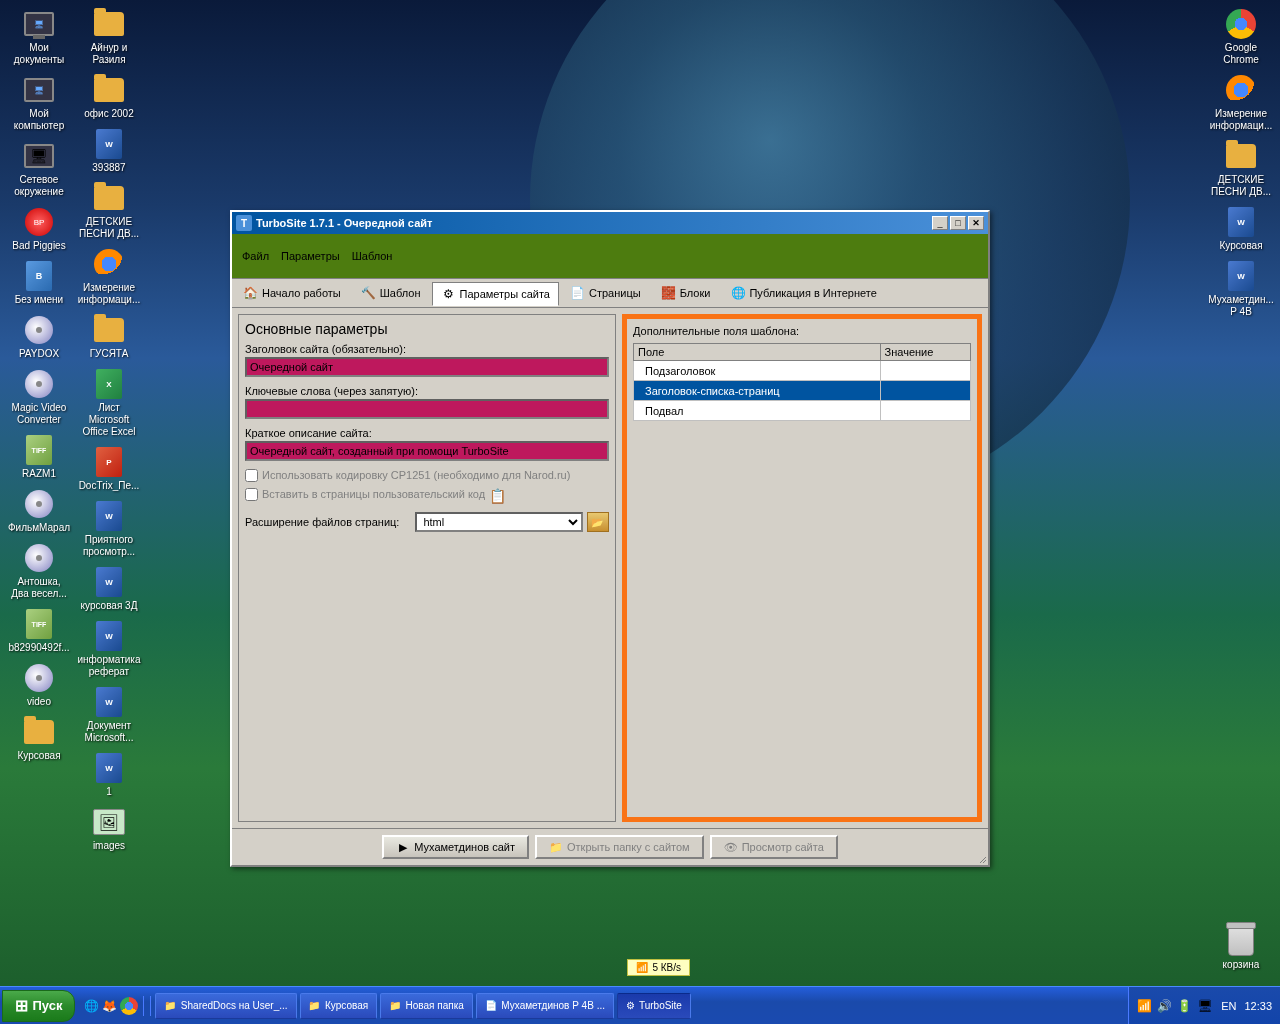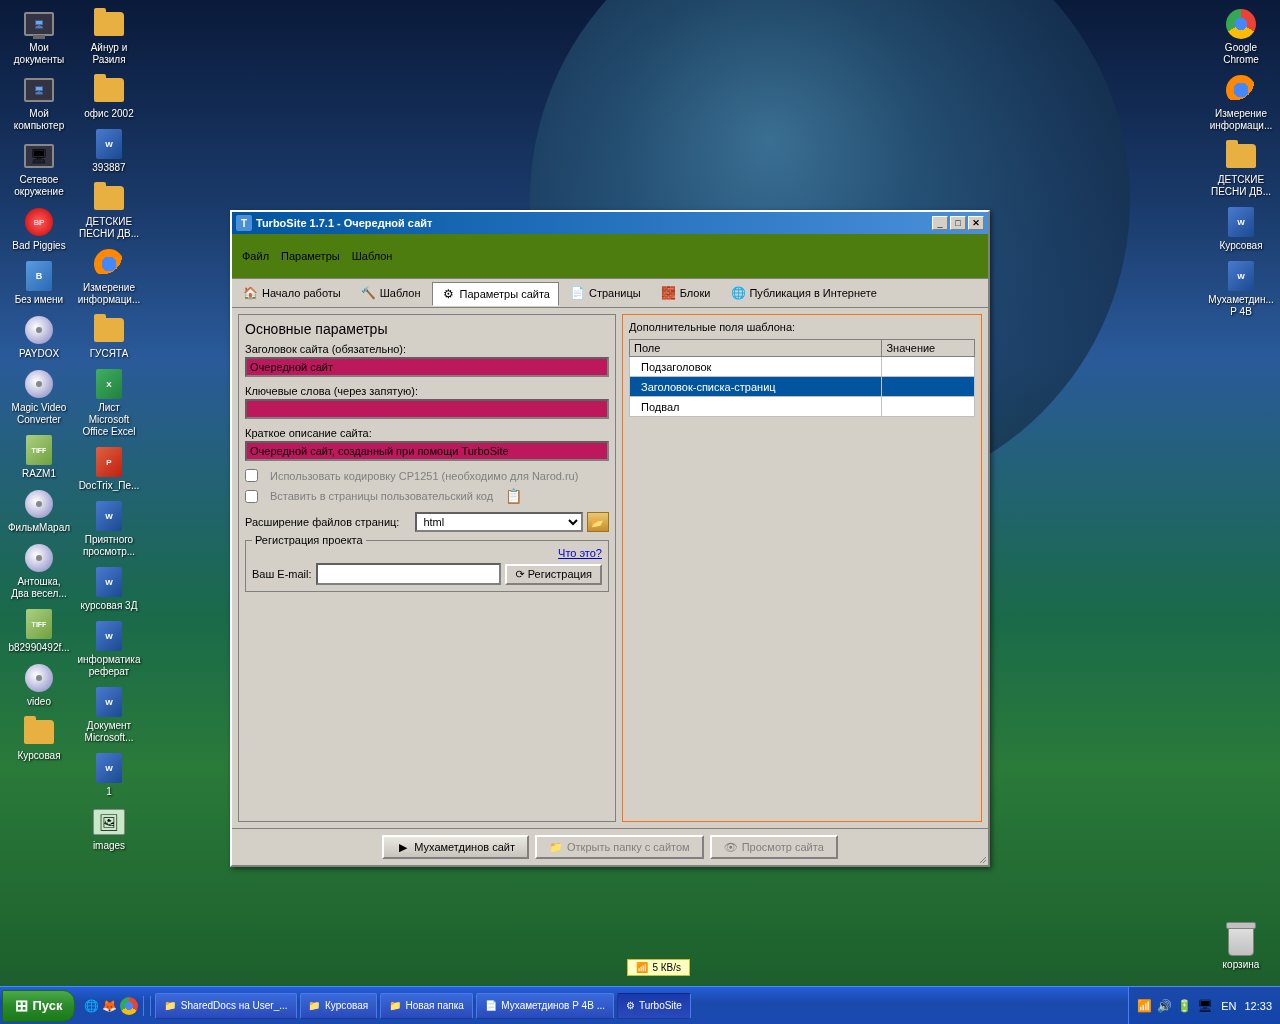--- a/index.html
+++ b/index.html
@@ -185,22 +185,21 @@
       border-top-color: #606060;
       border-left-color: #606060;
       background: #be185d;
       padding: 1px 3px;
       font-size: 11px;
       font-family: 'Tahoma', sans-serif;
     }
 
     .checkbox-group {
       display: flex;
-      align-items: center;
-      gap: 12px;
+      gap: 4px;
       margin-bottom: 6px;
     }
 
     .checkbox-group input[type=checkbox] {
       width: 13px;
       height: 13px;
     }
 
     .checkbox-label {
       font-size: 11px;
@@ -301,21 +300,21 @@
       border-right-color: #808080;
       border-bottom-color: #808080;
       cursor: pointer;
       font-size: 11px;
       white-space: nowrap;
     }
 
     
     .right-panel {
       width: 360px;
-      border: 1px solid #f97316;
+      border: 5px solid #f97316;
       background: #d4d0c8;
       padding: 6px;
     }
 
     .right-panel-title {
       font-size: 11px;
       margin-bottom: 6px;
     }
 
     .template-table {
@@ -947,32 +946,20 @@
         <div class="extension-row">
           <span class="extension-label">Расширение файлов страниц:</span>
           <select class="extension-select">
             <option>html</option>
             <option>htm</option>
             <option>php</option>
           </select>
           <button class="extension-btn">📂</button>
         </div>
 
-        <div class="section-border">
-          <span class="section-border-label">Регистрация проекта</span>
-          <a class="registration-link">Что это?</a>
-          <div class="email-row">
-            <span class="email-label">Ваш E-mail:</span>
-            <input type="text" class="email-input" value="" style="">
-            <button class="reg-btn">
-              <span>⟳</span>
-              <span>Регистрация</span>
-            </button>
-          </div>
-        </div>
       </div>
 
       <div class="right-panel">
         <div class="right-panel-title">Дополнительные поля шаблона:</div>
         <table class="template-table">
           <thead>
             <tr>
               <th>Поле</th>
               <th>Значение</th>
             </tr>

